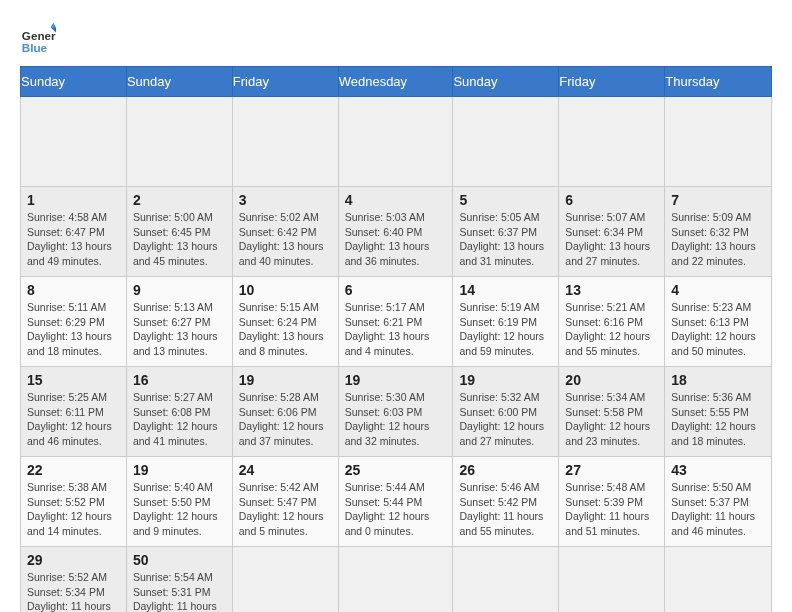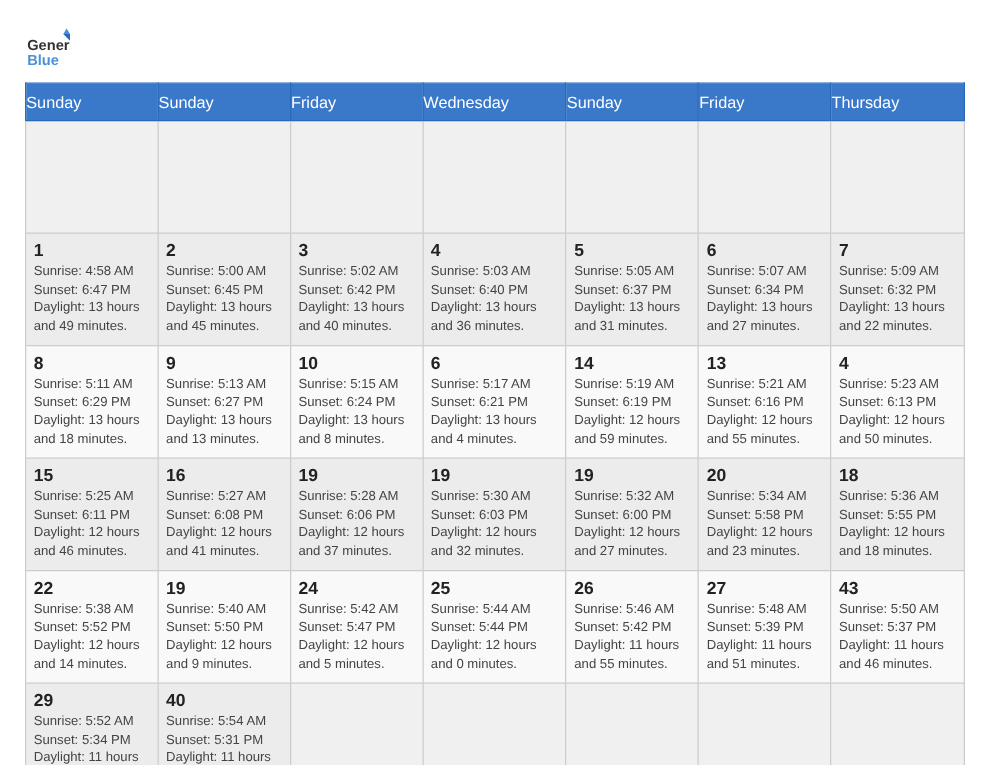--- a/index.html
+++ b/index.html
@@ -249,21 +249,21 @@
           <span class="day-number">43</span>
           <div class="day-detail">Sunrise: 5:50 AM<br>Sunset: 5:37 PM<br>Daylight: 11 hours and 46 minutes.</div>
         </td>
       </tr>
       <tr>
         <td>
           <span class="day-number">29</span>
           <div class="day-detail">Sunrise: 5:52 AM<br>Sunset: 5:34 PM<br>Daylight: 11 hours and 42 minutes.</div>
         </td>
         <td>
-          <span class="day-number">40</span>
+          <span class="day-number">50</span>
           <div class="day-detail">Sunrise: 5:54 AM<br>Sunset: 5:31 PM<br>Daylight: 11 hours and 37 minutes.</div>
         </td>
         <td class="empty"></td>
         <td class="empty"></td>
         <td class="empty"></td>
         <td class="empty"></td>
         <td class="empty"></td>
       </tr>
     </tbody>
 </table>

